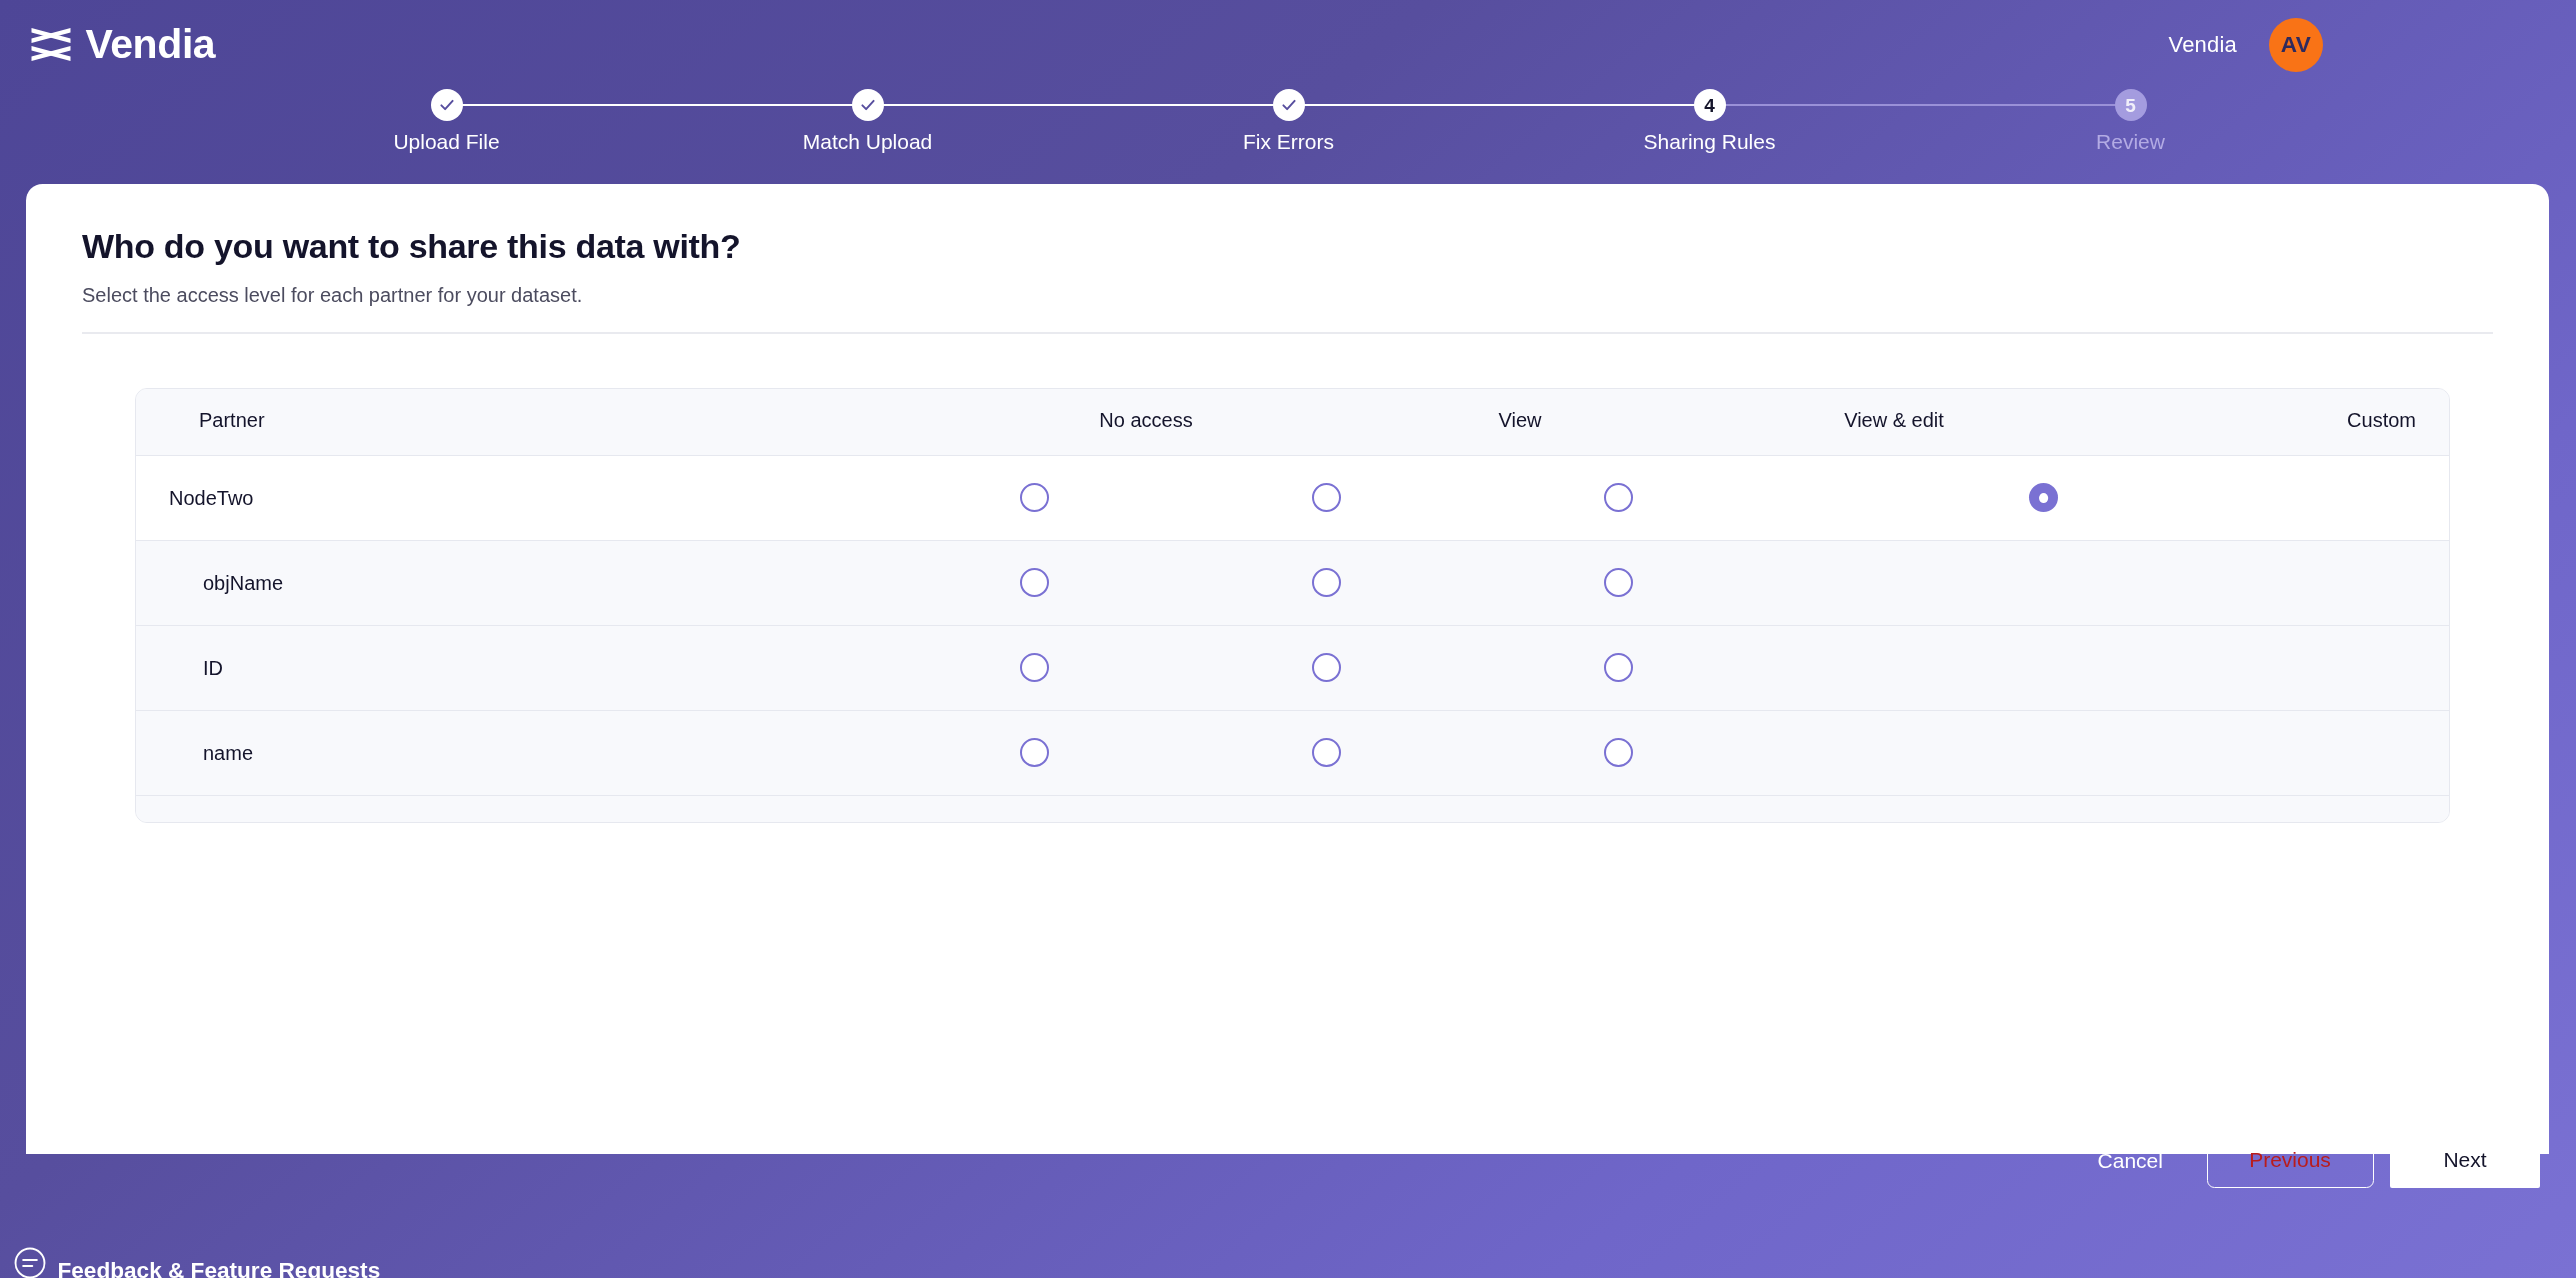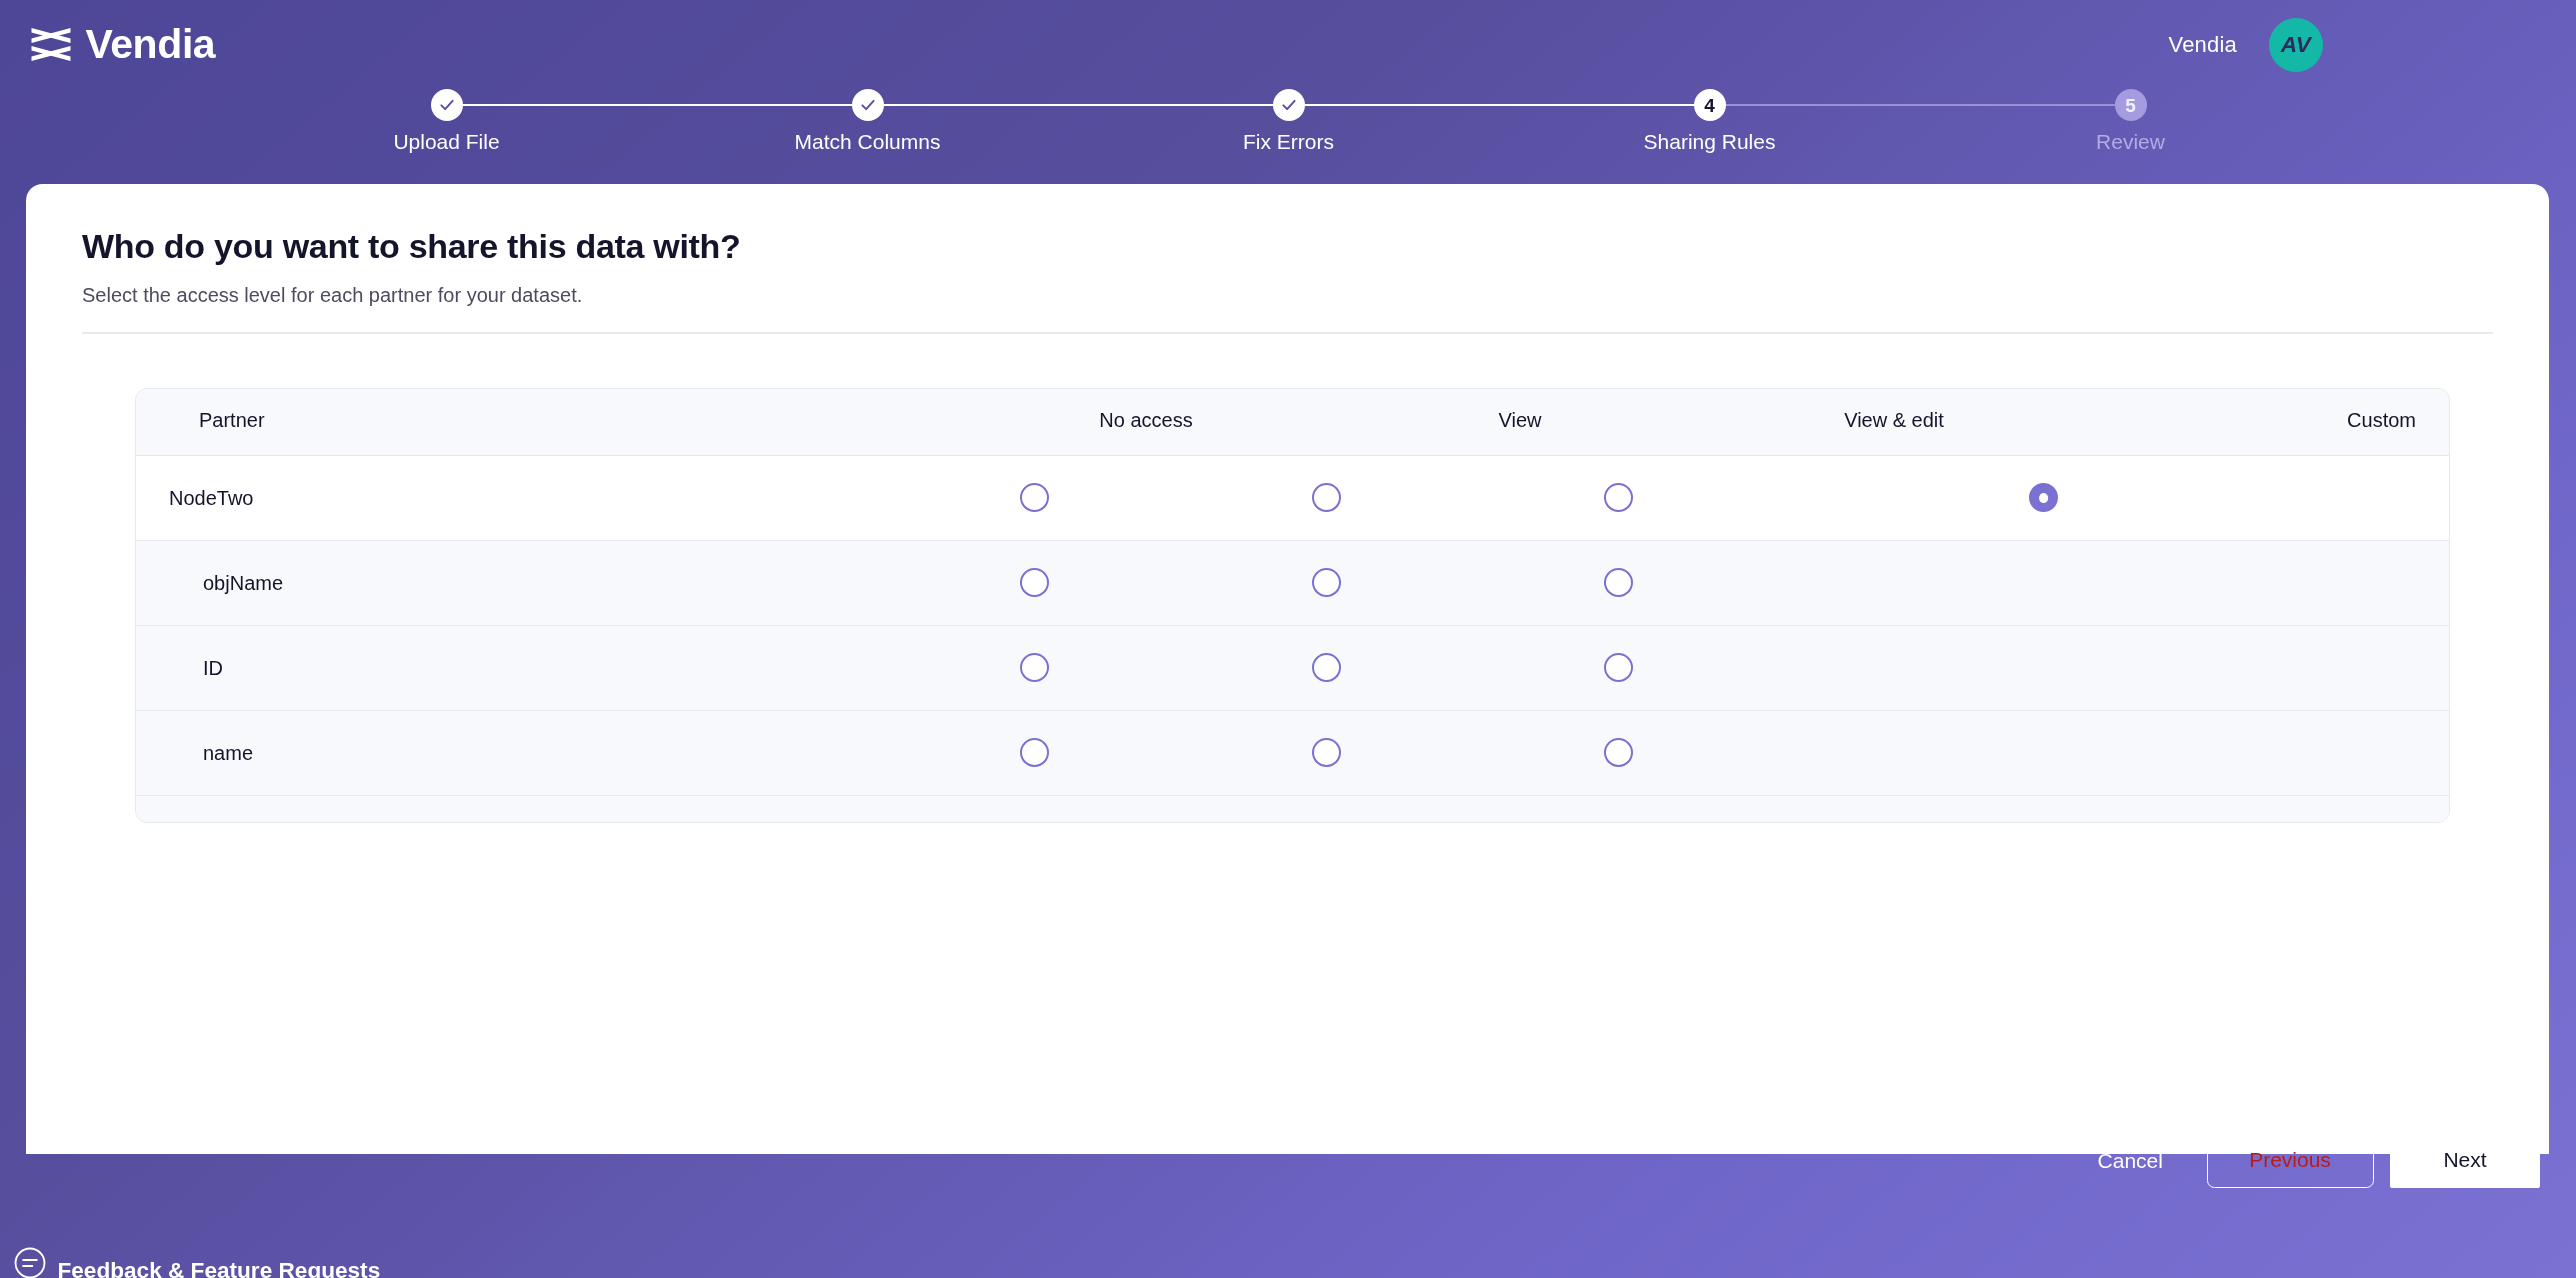--- a/index.html
+++ b/index.html
@@ -51,29 +51,28 @@
   .org-name {
     color: #ffffff;
     font-size: 22px;
     font-weight: 400;
     letter-spacing: 0.2px;
   }
   .avatar {
     width: 54px;
     height: 54px;
     border-radius: 50%;
-    background: #14b8a6;
+    background: #f97316;
     color: #2e2a5e;
     font-size: 22.6px;
     font-weight: 600;
     display: flex;
     align-items: center;
     justify-content: center;
     letter-spacing: 0.4px;
-    font-style: italic;
   }
 
   
   .stepper {
     position: absolute;
     top: 89px;
     left: 0;
     width: 2576px;
     height: 83px;
   }
@@ -352,21 +351,21 @@
           </svg>
         </div>
         <div class="step-label">Upload File</div>
       </div>
       <div class="step" style="left: 632px;">
         <div class="step-dot done">
           <svg class="check-icon" viewBox="0 0 24 24" aria-hidden="true">
             <path d="M4.5 12.5 L9.5 17.5 L19.5 6.5" fill="none" stroke="#574e9e" stroke-width="2.6" stroke-linecap="round" stroke-linejoin="round"></path>
           </svg>
         </div>
-        <div class="step-label">Match Columns</div>
+        <div class="step-label">Match Upload</div>
       </div>
       <div class="step" style="left: 1053px;">
         <div class="step-dot done">
           <svg class="check-icon" viewBox="0 0 24 24" aria-hidden="true">
             <path d="M4.5 12.5 L9.5 17.5 L19.5 6.5" fill="none" stroke="#574e9e" stroke-width="2.6" stroke-linecap="round" stroke-linejoin="round"></path>
           </svg>
         </div>
         <div class="step-label">Fix Errors</div>
       </div>
       <div class="step" style="left: 1474px;">

